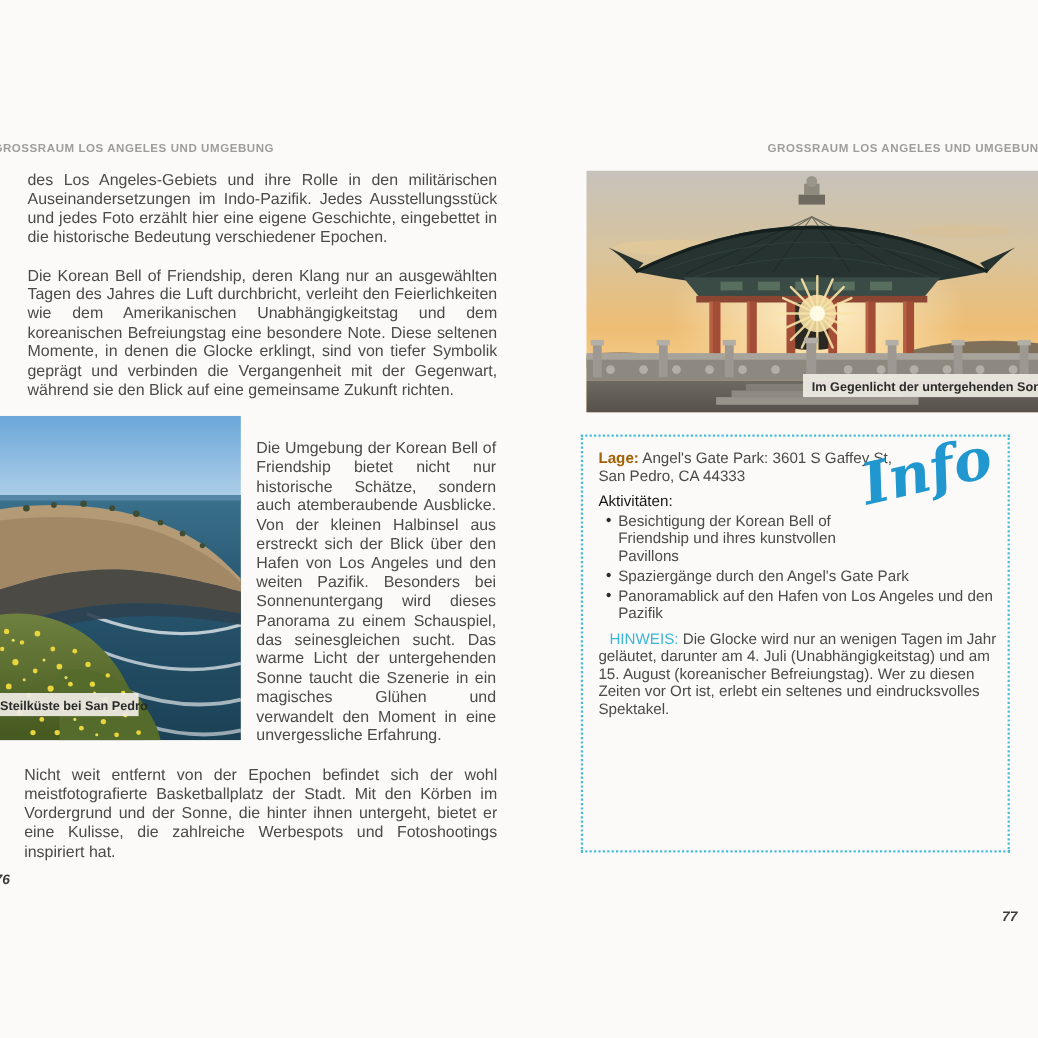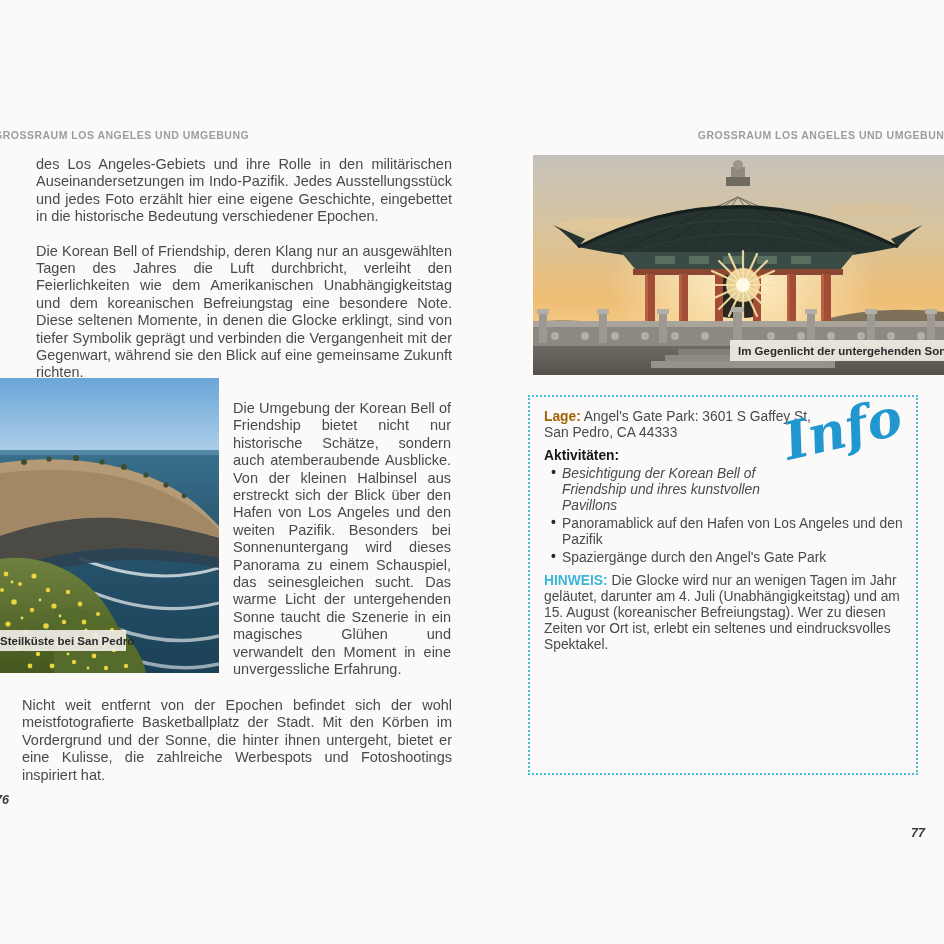--- a/index.html
+++ b/index.html
@@ -15,21 +15,21 @@
   .runhead{
     font-size:10.5px;font-weight:bold;letter-spacing:.5px;
     color:#9d9d9d;white-space:nowrap;
   }
   #runhead-left{left:-6px;top:129px;}
   #runhead-right{right:-9px;top:129px;text-align:right;}
 
   
   .bodycopy{font-size:14.5px;line-height:17.4px;text-align:justify;color:#4a4a4a;}
   #left-text-col{left:22px;top:156px;width:430px;}
-  #left-text-col p{margin:0 0 17px 14px;}
+  #left-text-col p{margin:0 0 17px 3px;}
   #para3{left:233px;top:400px;width:218px;}
   #para4{left:22px;top:697px;width:430px;}
 
   
   #figure-left{left:-6px;top:378px;width:225px;height:295px;}
   #figure-right{left:533px;top:155px;width:411px;height:220px;}
   figure{margin:0;}
   svg{display:block;}
 
   
@@ -45,30 +45,30 @@
     padding:12px 8px 10px 14px;
     font-size:13.8px;line-height:16px;color:#4a4a4a;
   }
   #info-script{
     position:absolute;right:14px;top:6px;
     font-family:"DejaVu Serif", serif;font-style:italic;font-weight:bold;
     font-size:52px;color:#2097ce;transform:rotate(-13deg);
     line-height:1;
   }
   .blacklabel{font-weight:bold;color:#a16207;}
-  .cyanlabel{font-weight:bold;color:#3cb6d8;}
+  .cyanlabel{font-weight:normal;color:#3cb6d8;margin-left:10px;}
   #lage-para{margin:0;max-width:292px;}
-  #aktivitaeten-label{margin:7px 0 2px 0;font-weight:bold;color:#161616;}
+  #aktivitaeten-label{margin:7px 0 2px 0;font-weight:normal;color:#161616;}
   #activities-list{margin:0;padding:0 0 0 18px;list-style:none;}
   #activities-list li{margin:0 0 2px 0;position:relative;}
   #activities-list li::before{
     content:"\2022";position:absolute;left:-11px;top:-1px;
     color:#2b2b2b;font-weight:bold;
   }
-  #activities-list li:first-child{max-width:248px;font-style:italic;}
+  #activities-list li:first-child{max-width:248px;}
   .link-italic{font-style:italic;}
   #hinweis-para{margin:7px 0 0 0;}
   #website-para{margin:8px 0 0 0;}
 
   
 </style>
 </head>
 <body>
 
 <div class="abs runhead" id="runhead-left">GROSSRAUM LOS ANGELES UND UMGEBUNG</div>
@@ -323,19 +323,19 @@
     </g>
   </svg>
 </figure>
 
 <div class="abs" id="info-box">
   <div id="info-script">Info</div>
   <p id="lage-para"><span class="blacklabel">Lage:</span><span> Angel's Gate Park: 3601 S Gaffey St, San Pedro, CA 44333</span></p>
   <p id="aktivitaeten-label">Aktivitäten:</p>
   <ul id="activities-list">
       <li><span>Besichtigung der Korean Bell of Friendship und ihres kunstvollen Pavillons</span></li>
+      <li><span>Spaziergänge durch den Angel's Gate Park</span></li>
       <li><span>Panoramablick auf den Hafen von Los Angeles und den Pazifik</span></li>
-      <li><span>Spaziergänge durch den Angel's Gate Park</span></li>
     </ul>
   <p id="hinweis-para"><span class="cyanlabel">HINWEIS:</span><span> Die Glocke wird nur an wenigen Tagen im Jahr geläutet, darunter am 4. Juli (Unabhängigkeitstag) und am 15. August (koreanischer Befreiungstag). Wer zu diesen Zeiten vor Ort ist, erlebt ein seltenes und eindrucksvolles Spektakel.</span></p>
 </div>
 
 <div class="abs pagenum" id="pagenum-right">77</div>
 
 </body></html>

